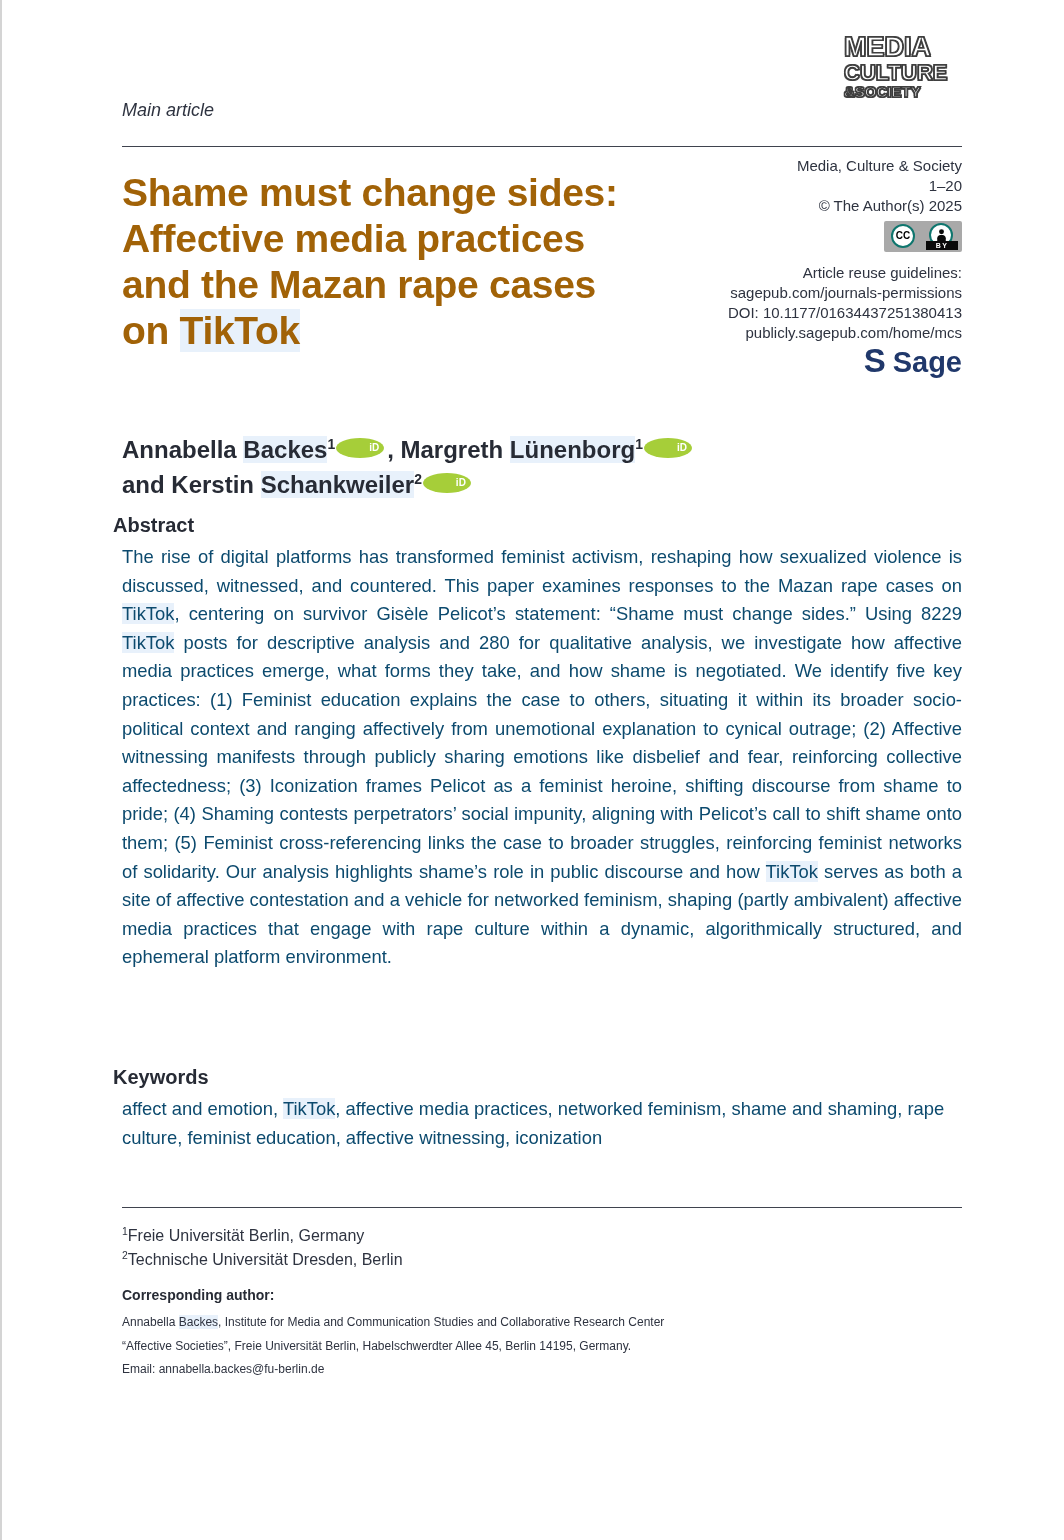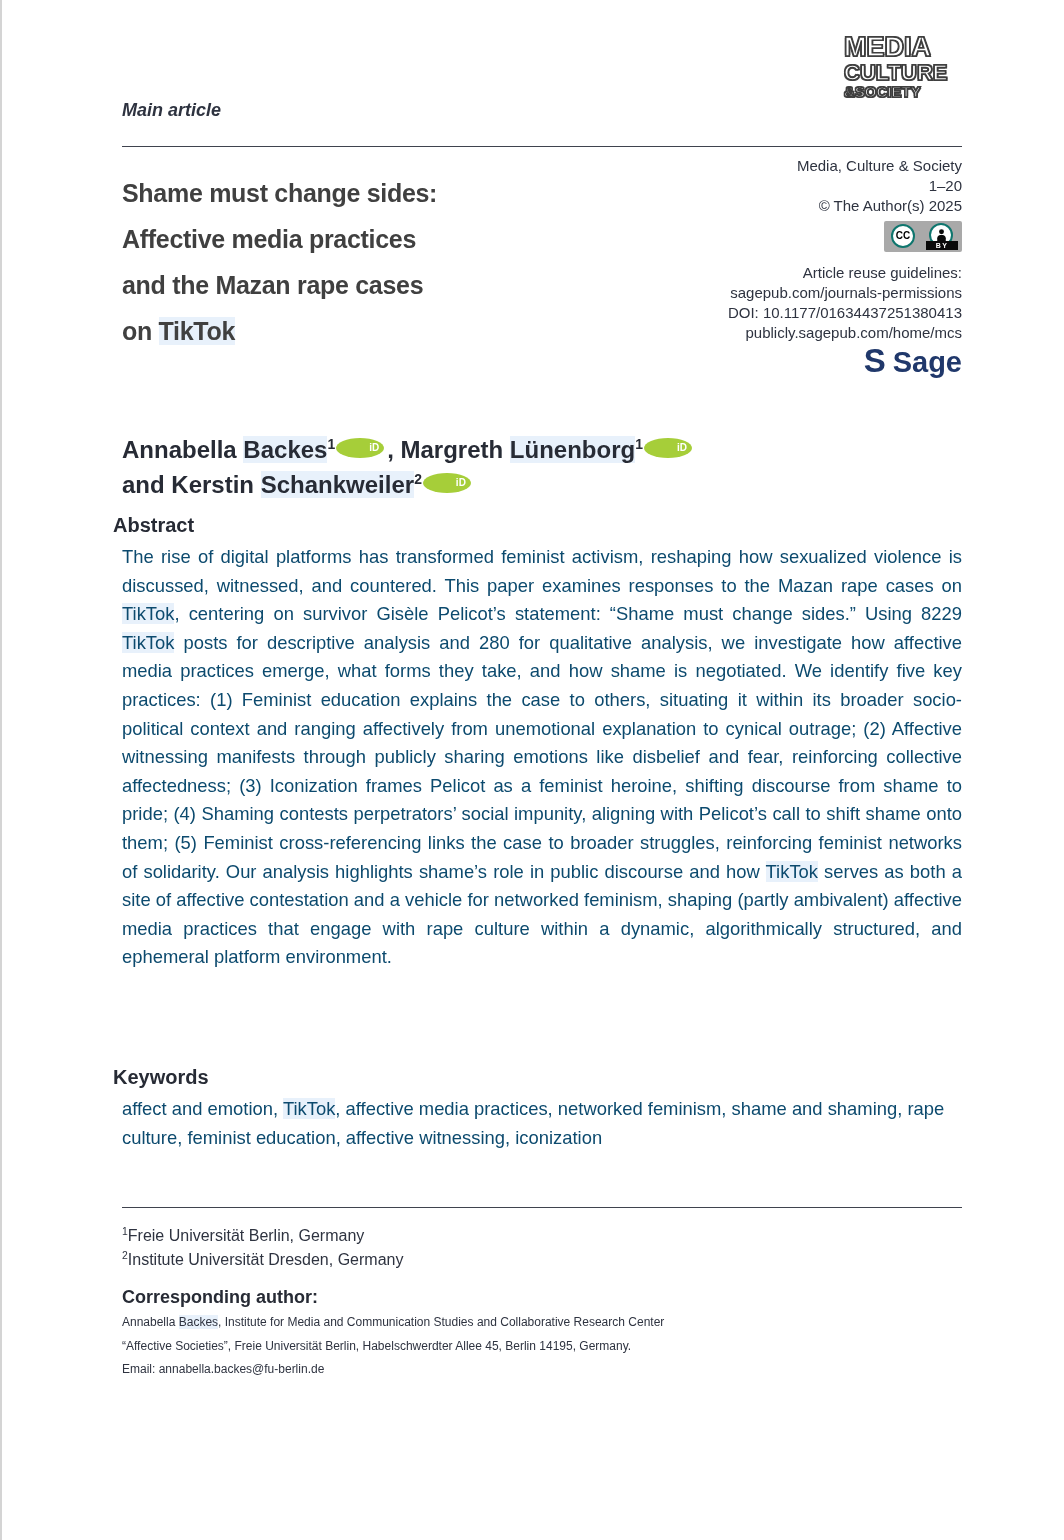--- a/index.html
+++ b/index.html
@@ -13,26 +13,26 @@
   .journal-logo { position:absolute; top:34px; left:842px; width:120px; line-height:1.02; }
   .logo-line {
     font-weight:900; color:#ffffff; letter-spacing:0px;
     -webkit-text-stroke:1.4px #3c3c3c;
     text-shadow:-1px -1px 0 #4a4a4a, 1px -1px 0 #4a4a4a, -1px 1px 0 #4a4a4a, 1px 1px 0 #4a4a4a;
   }
   .logo-l1 { font-size:27px; }
   .logo-l2 { font-size:22px; }
   .logo-l3 { font-size:15px; }
 
-  .article-type { position:absolute; top:100px; left:120px; font-style:italic; font-size:18px; color:#2e3340;font-weight:bold; }
+  .article-type { position:absolute; top:100px; left:120px; font-style:italic; font-size:18px; color:#2e3340; }
   .hr-top { position:absolute; top:146px; left:120px; width:840px; border-top:1.6px solid #3f434e; }
 
   .page-title {
     position:absolute; top:170px; left:120px; width:660px;
-    font-size:25px; font-weight:bold; line-height:46px; letter-spacing:-0.3px; color:#404040;
+    font-size:39px; font-weight:bold; line-height:46px; letter-spacing:-0.3px; color:#a16207;
   }
 
   .pub-info { position:absolute; top:156px; left:620px; width:340px; text-align:right; font-size:15px; line-height:20px; color:#2e3340; }
   .pub-line { white-space:nowrap; }
 
   .cc-badge { position:relative; display:inline-block; width:78px; height:31px; background:#a9a9a9; border-radius:2px; margin:5px 0 6px 0; }
   .cc-circle { position:absolute; top:3px; width:24px; height:24px; background:#fff; border:2px solid #0f766e; border-radius:50%; box-sizing:border-box; font-weight:bold; font-size:10px; display:flex; align-items:center; justify-content:center; color:#000; }
   .cc-circle.cc { left:7px; }
   .cc-circle.person { left:45px; top:2px; }
   .by-strip { position:absolute; right:4px; bottom:2px; width:32px; height:9px; background:#0a0a0a; color:#fff; font-size:7px; font-weight:bold; text-align:center; line-height:9px; letter-spacing:1.5px; }
@@ -47,21 +47,21 @@
   .abstract-heading { top:514px; }
   .keywords-heading { top:1066px; }
 
   .body-text { position:absolute; left:120px; width:840px; font-size:18.4px; line-height:28.6px; color:#0c4a6e; }
   .abstract-text { top:543px; text-align:justify; }
   .keywords-text { top:1094px; line-height:29px; }
 
   .hr-bottom { position:absolute; top:1207px; left:120px; width:840px; border-top:1.6px solid #3f434e; }
 
   .affiliations { position:absolute; top:1224px; left:120px; width:840px; font-size:16px; line-height:24px; }
-  .corresponding-heading { position:absolute; top:1287px; left:120px; font-size:18px; font-weight:bold; color:#272b35; }
+  .corresponding-heading { position:absolute; top:1287px; left:120px; font-size:14px; font-weight:bold; color:#272b35; }
   .corresponding-text { position:absolute; top:1311px; left:120px; width:840px; font-size:12px; line-height:23.5px; }
 
   .hl { background:#e8f1fb; }
   sup.sup { font-size:0.58em; vertical-align:super; line-height:0; }
   .orcid-icon {
     display:inline-flex; align-items:center; justify-content:center;
     width:20px; height:20px; border-radius:50%; background:#a6ce39; color:#fff;
     font-weight:bold; font-size:10px; vertical-align:7px; margin:0 3px 0 1px; font-style:normal;padding-left:28px;
   }
   .affiliations sup.sup, .corresponding-text sup.sup { font-size:0.65em; }
@@ -109,17 +109,17 @@
   <div class="authors"><span>Annabella </span><span class="hl">Backes</span><sup class="sup">1</sup><span class="orcid-icon">iD</span><span>, Margreth </span><span class="hl">Lünenborg</span><sup class="sup">1</sup><span class="orcid-icon">iD</span><br><span>and Kerstin </span><span class="hl">Schankweiler</span><sup class="sup">2</sup><span class="orcid-icon">iD</span></div>
 
   <div class="section-heading abstract-heading">Abstract</div>
   <div class="body-text abstract-text"><span>The rise of digital platforms has transformed feminist activism, reshaping how sexualized violence is discussed, witnessed, and countered. This paper examines responses to the Mazan rape cases on </span><span class="hl">TikTok</span><span>, centering on survivor Gisèle Pelicot’s statement: “Shame must change sides.” Using 8229 </span><span class="hl">TikTok</span><span> posts for descriptive analysis and 280 for qualitative analysis, we investigate how affective media practices emerge, what forms they take, and how shame is negotiated. We identify five key practices: (1) Feminist education explains the case to others, situating it within its broader socio-political context and ranging affectively from unemotional explanation to cynical outrage; (2) Affective witnessing manifests through publicly sharing emotions like disbelief and fear, reinforcing collective affectedness; (3) Iconization frames Pelicot as a feminist heroine, shifting discourse from shame to pride; (4) Shaming contests perpetrators’ social impunity, aligning with Pelicot’s call to shift shame onto them; (5) Feminist cross-referencing links the case to broader struggles, reinforcing feminist networks of solidarity. Our analysis highlights shame’s role in public discourse and how </span><span class="hl">TikTok</span><span> serves as both a site of affective contestation and a vehicle for networked feminism, shaping (partly ambivalent) affective media practices that engage with rape culture within a dynamic, algorithmically structured, and ephemeral platform environment.</span></div>
 
   <div class="section-heading keywords-heading">Keywords</div>
   <div class="body-text keywords-text"><span>affect and emotion, </span><span class="hl">TikTok</span><span>, affective media practices, networked feminism, shame and shaming, rape culture, feminist education, affective witnessing, iconization</span></div>
 
   <div class="hr-bottom"></div>
 
-  <div class="affiliations"><sup class="sup">1</sup><span>Freie Universität Berlin, Germany</span><br><sup class="sup">2</sup><span>Institute Universität Dresden, Germany</span></div>
+  <div class="affiliations"><sup class="sup">1</sup><span>Freie Universität Berlin, Germany</span><br><sup class="sup">2</sup><span>Technische Universität Dresden, Berlin</span></div>
   <div class="corresponding-heading">Corresponding author:</div>
   <div class="corresponding-text"><span>Annabella </span><span class="hl">Backes</span><span>, Institute for Media and Communication Studies and Collaborative Research Center</span><br><span>“Affective Societies”, Freie Universität Berlin, Habelschwerdter Allee 45, Berlin 14195, Germany.</span><br><span>Email: </span><span>annabella.backes@fu-berlin.de</span></div>
 
 </div>
 
 </body></html>

